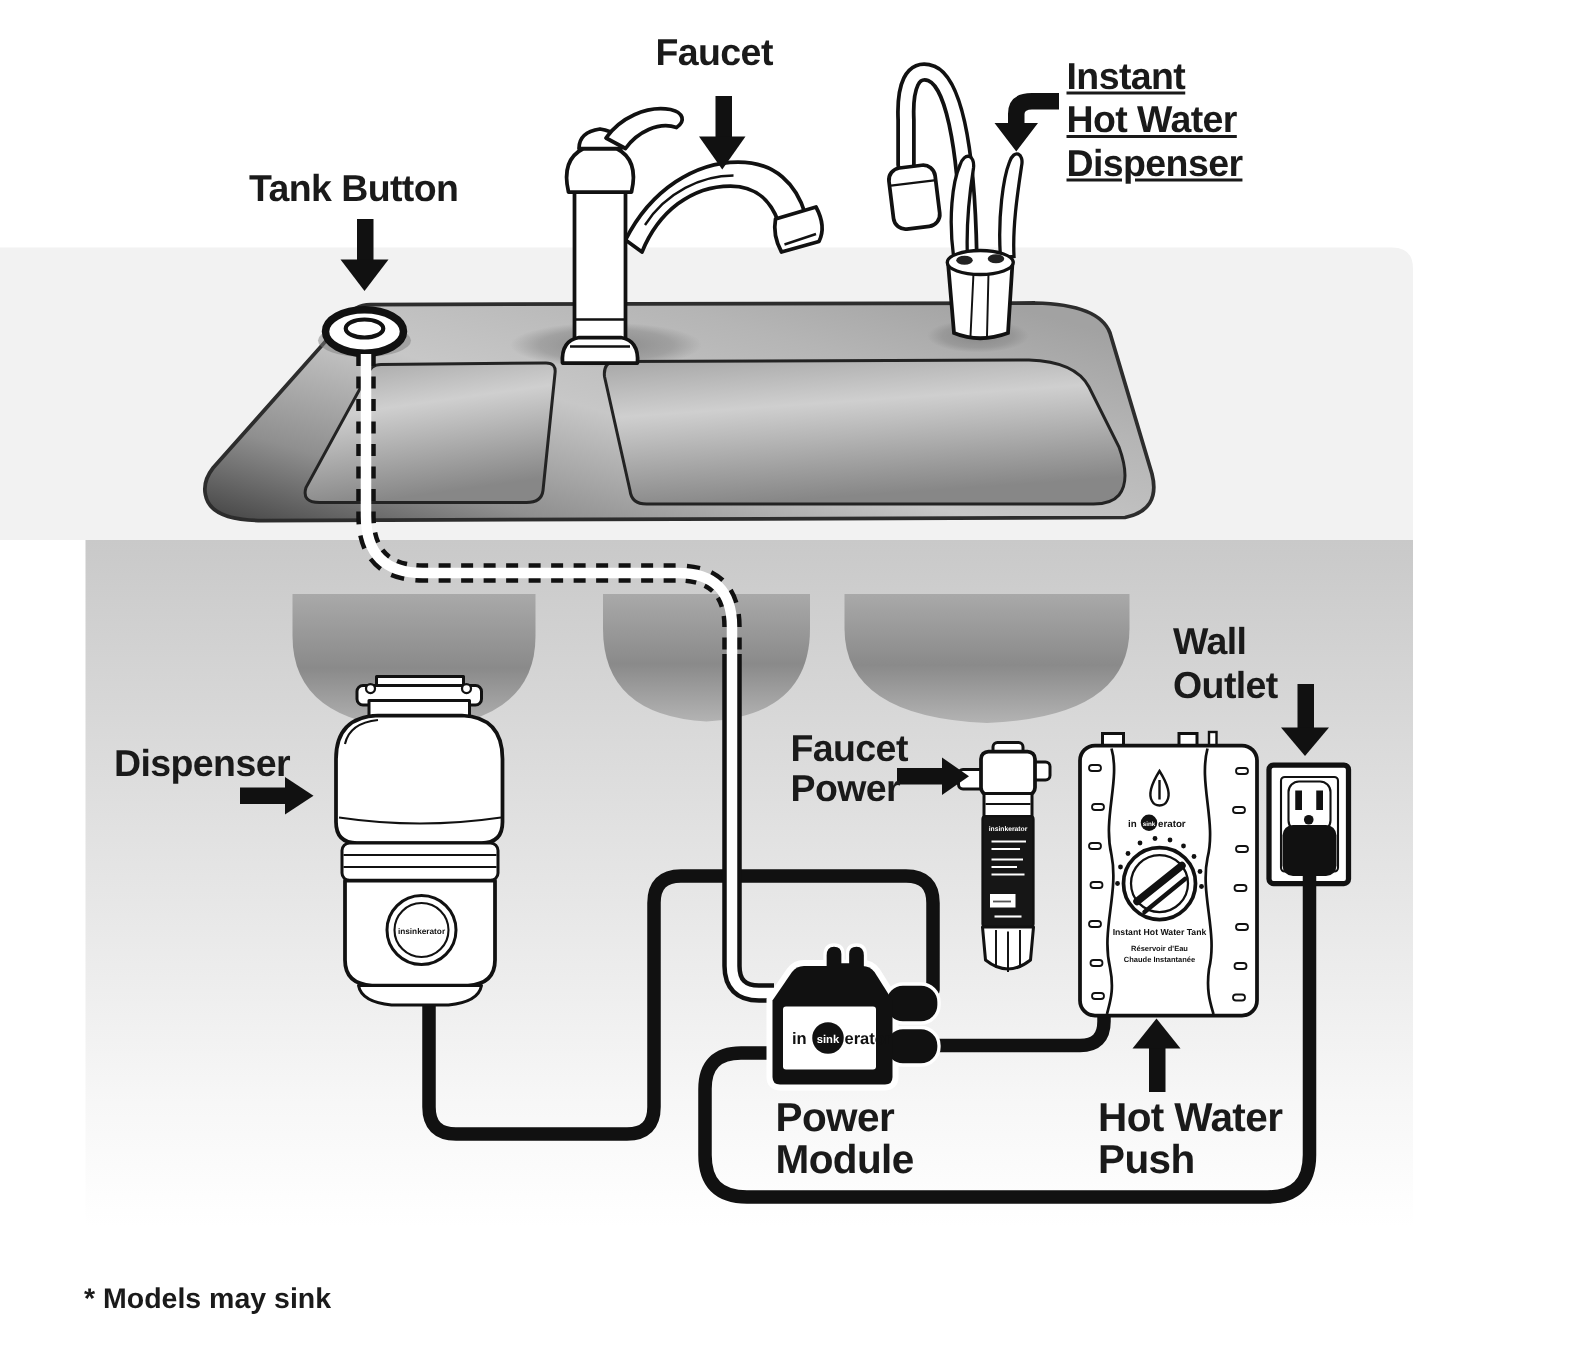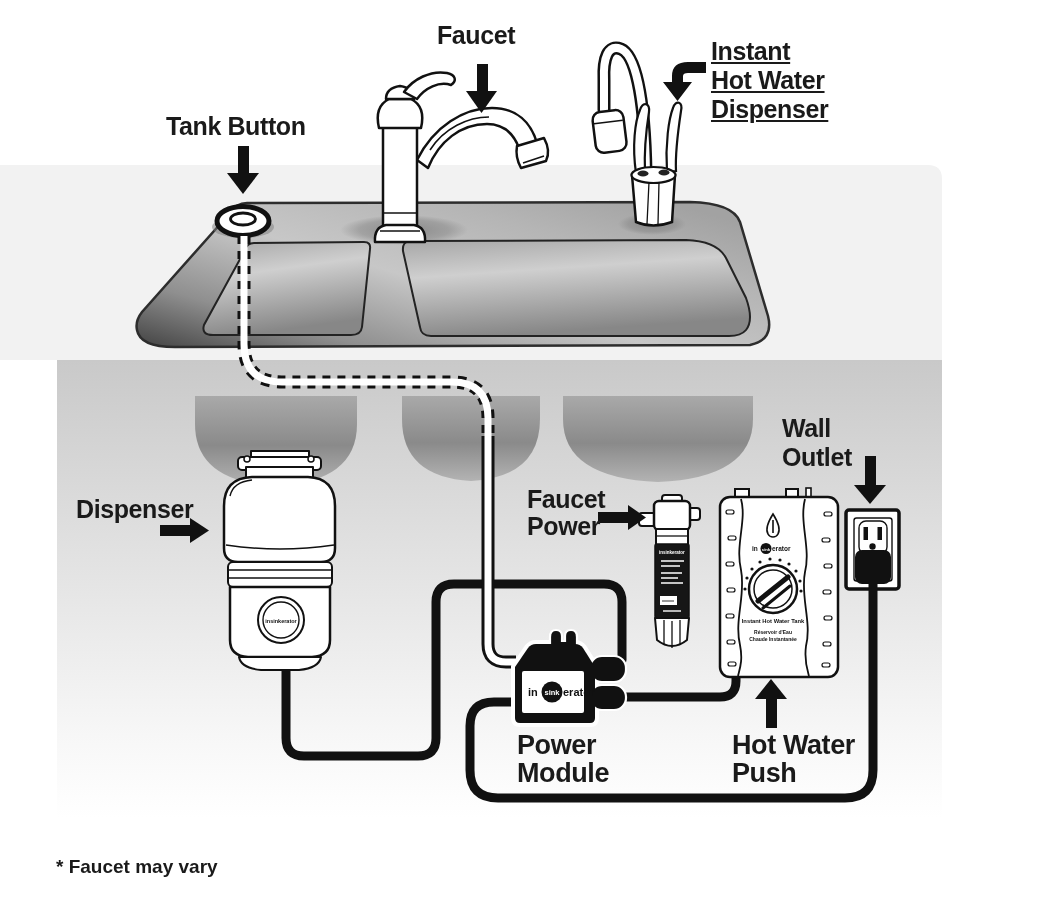--- a/index.html
+++ b/index.html
@@ -285,15 +285,15 @@
   <span class="ln">Outlet</span>
 </div>
 <div class="lbl" style="left:517px;top:731px;font-size:27px;line-height:28px;">
   <span class="ln">Power</span>
   <span class="ln">Module</span>
 </div>
 <div class="lbl" style="left:732px;top:731px;font-size:27px;line-height:28px;">
   <span class="ln">Hot Water</span>
   <span class="ln">Push</span>
 </div>
-<div class="footnote">* Faucet may vary</div>
+<div class="footnote">* Models may sink</div>
 
 </div>
 
 </body></html>

